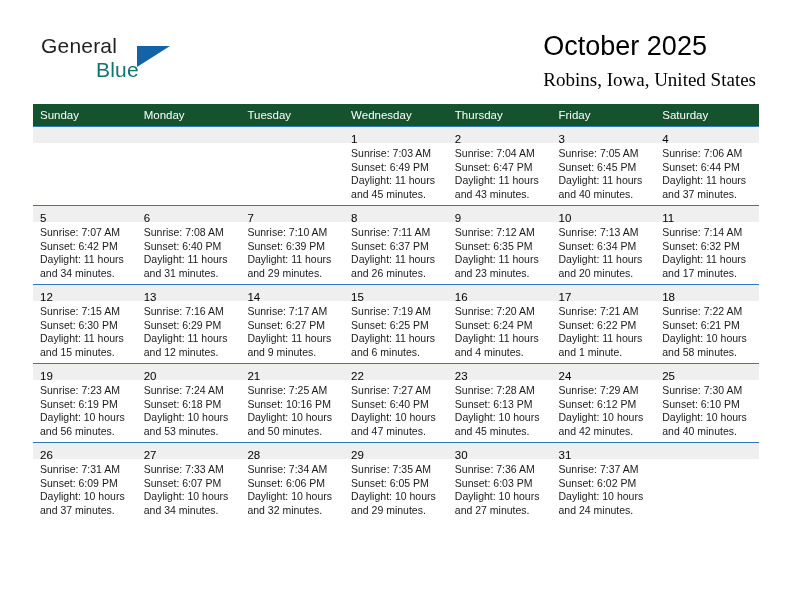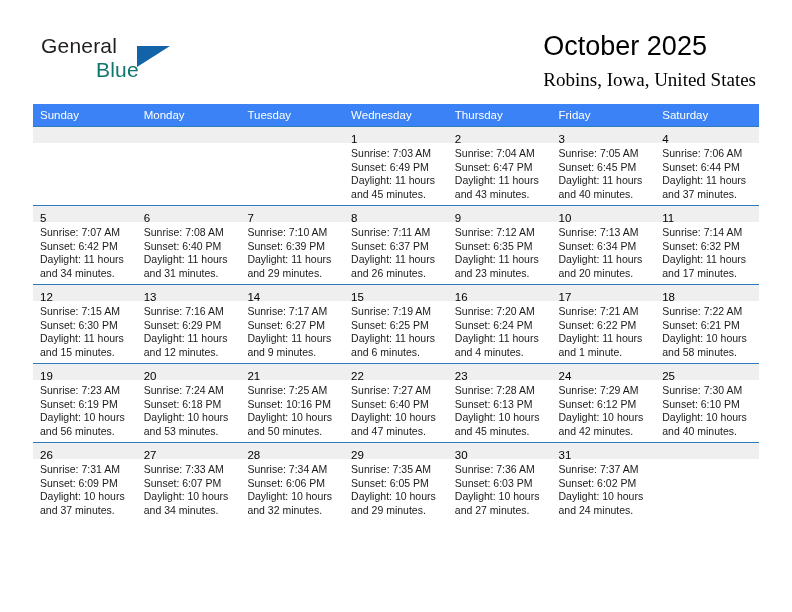--- a/index.html
+++ b/index.html
@@ -90,21 +90,21 @@
   
   .calendar {
     position: absolute;
     left: 33px;
     top: 104px;
     width: 726px;
     border-collapse: collapse;
     table-layout: fixed;
   }
   .calendar th {
-    background: #3b82f6;
+    background: #14532d;
     color: #ffffff;
     font-size: 11.5px;
     font-weight: normal;
     text-align: left;
     padding: 5px 0 5px 7px;
     height: 11px;
     border: none;
   }
   .calendar td {
     width: 103.7px;

